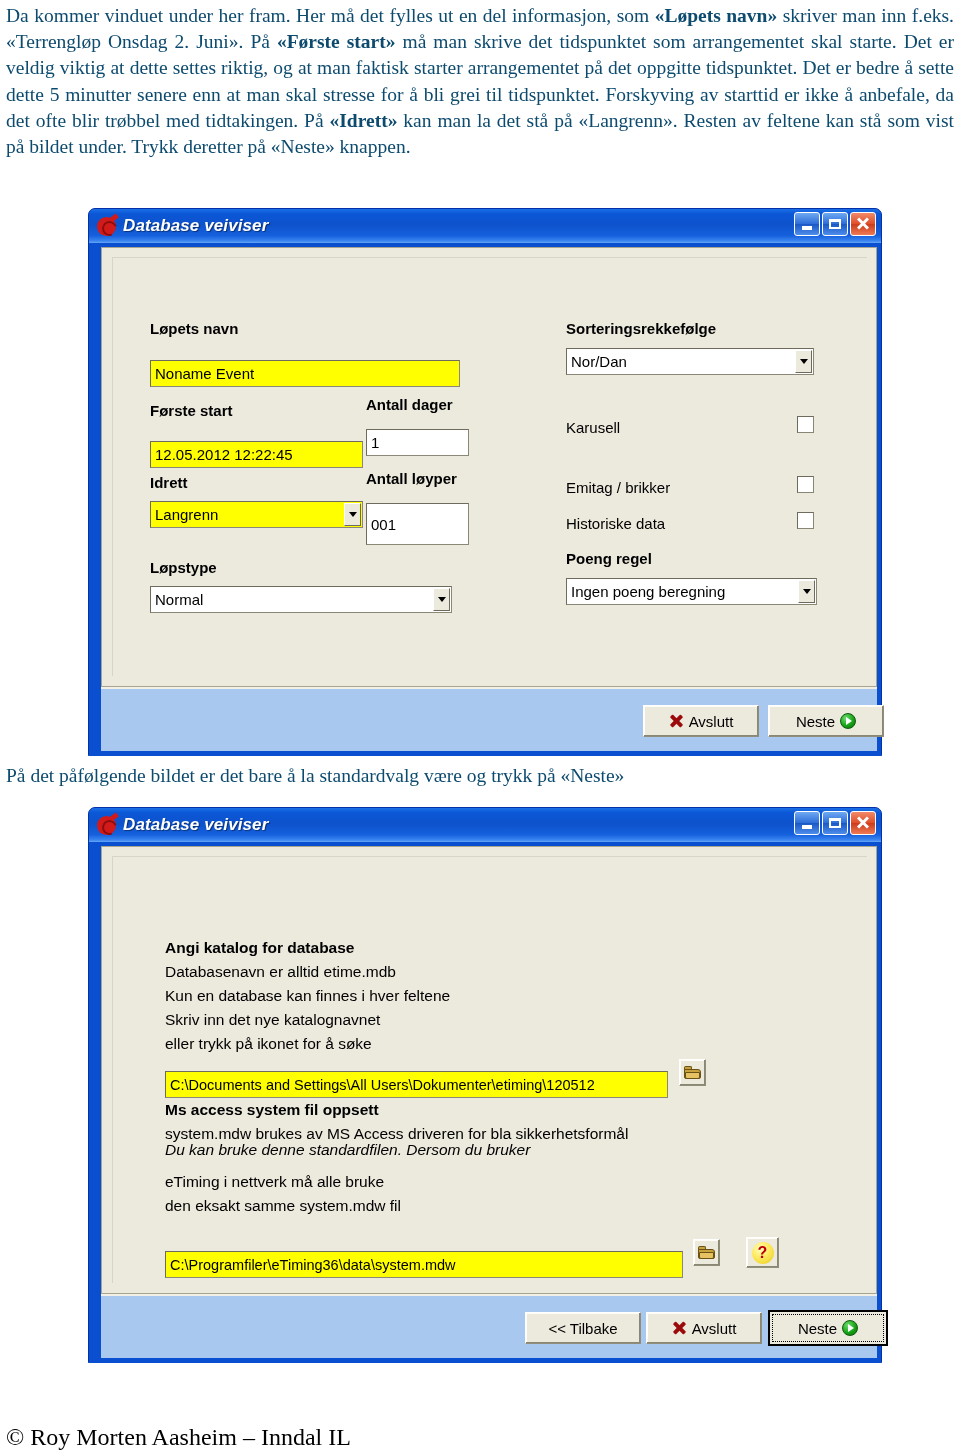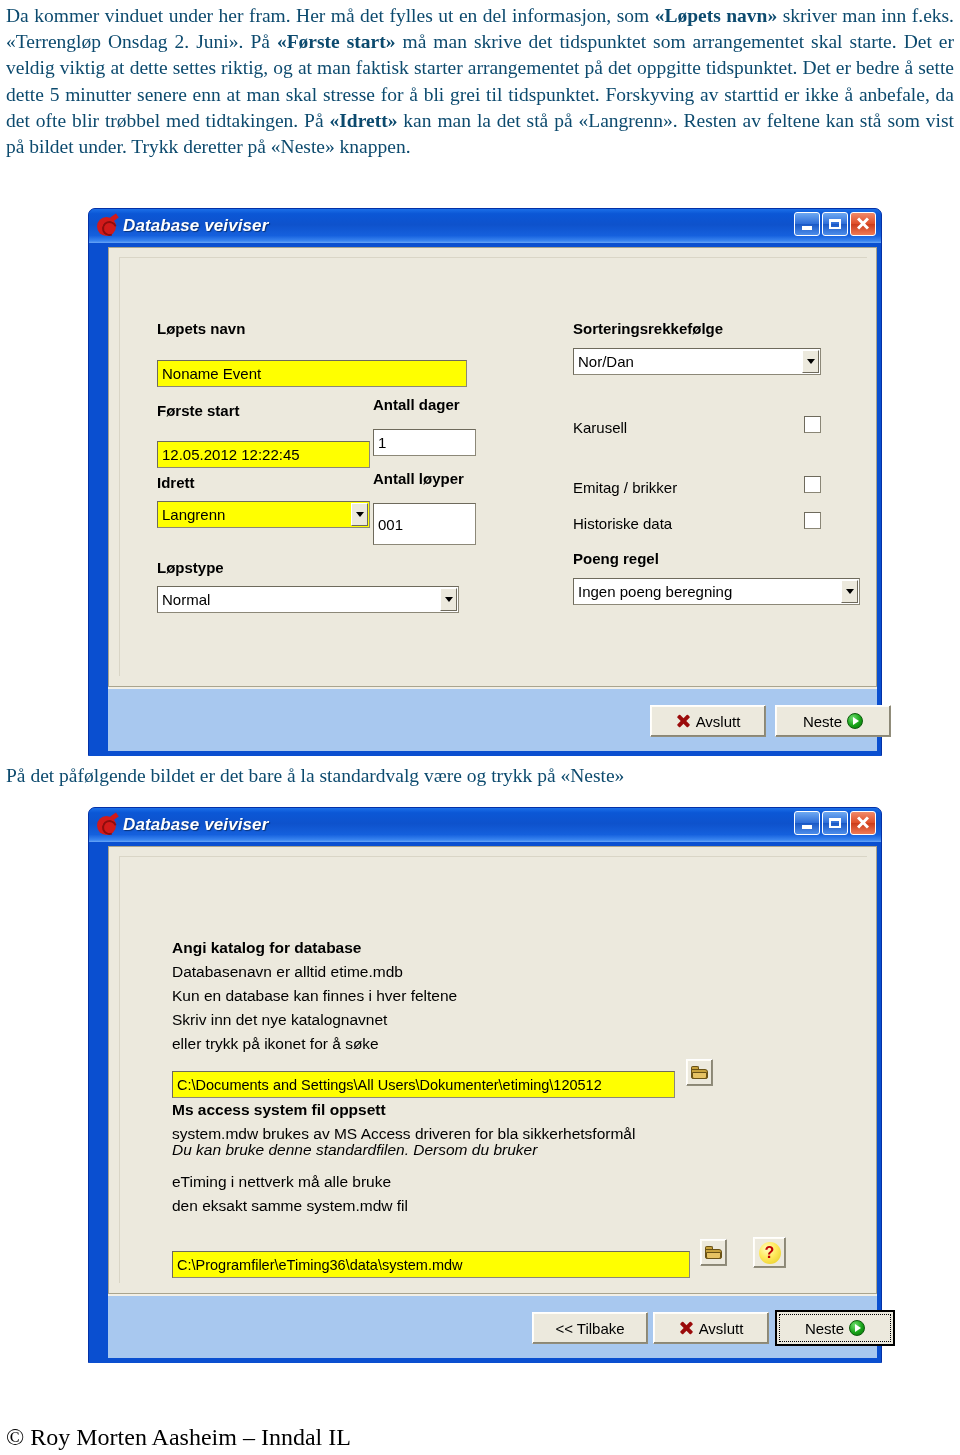--- a/index.html
+++ b/index.html
@@ -115,21 +115,21 @@
   .tbtn .glyph-x:before,
   .tbtn .glyph-x:after {
     content:""; position:absolute; left:0; top:5px;
     width:14px; height:3px; background:#fff;
   }
   .tbtn .glyph-x:before { transform:rotate(45deg); }
   .tbtn .glyph-x:after  { transform:rotate(-45deg); }
 
   .win-body {
     background:#0a4fd0;
-    padding:4px 4px 0 19px;
+    padding:4px 4px 0 12px;
   }
   .client {
     background:#ece9dd;
     border:1px solid #a9a48e;
     position:relative;
   }
   .client-inner {
     position:absolute; left:10px; top:9px; right:9px; bottom:10px;
     border-left:1px solid #d9d5c6;
     border-top:1px solid #d9d5c6;
@@ -371,21 +371,21 @@
         <div class="lbl reg" style="left:453px; top:161px;">Karusell</div>
         <div class="chk" style="left:684px; top:158px;"></div>
 
         <div class="lbl reg" style="left:453px; top:221px;">Emitag / brikker</div>
         <div class="chk" style="left:684px; top:218px;"></div>
 
         <div class="lbl reg" style="left:453px; top:257px;">Historiske data</div>
         <div class="chk" style="left:684px; top:254px;"></div>
 
         <div class="lbl" style="left:453px; top:292px;">Poeng regel</div>
-        <div class="combo" style="left:453px; top:320px; width:287px; height:27px;">
+        <div class="combo" style="left:453px; top:320px; width:251px; height:27px;">
           <div class="box">Ingen poeng beregning</div>
           <div class="arrowbtn">
               <span class="arrow-down"></span>
             </div>
         </div>
 
       </div>
     </div>
 
     <div class="btnbar">

